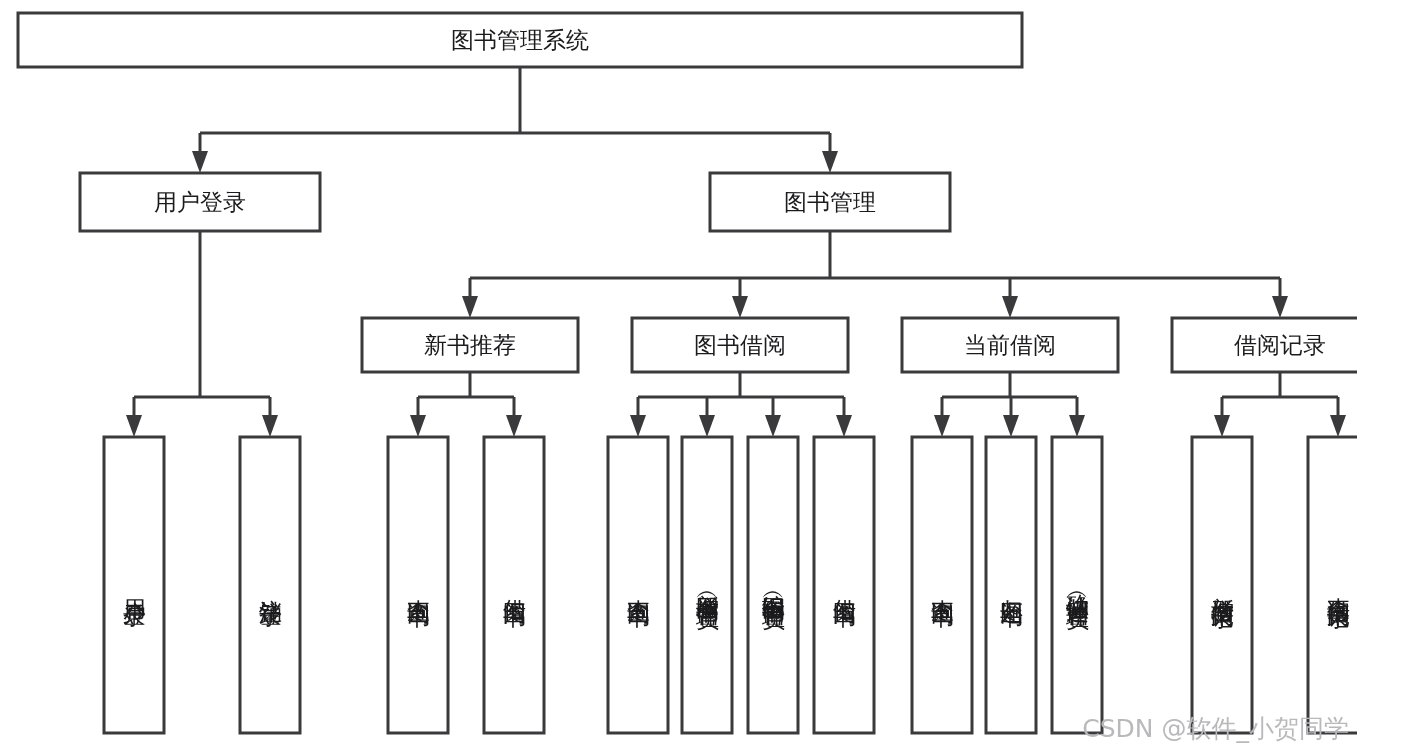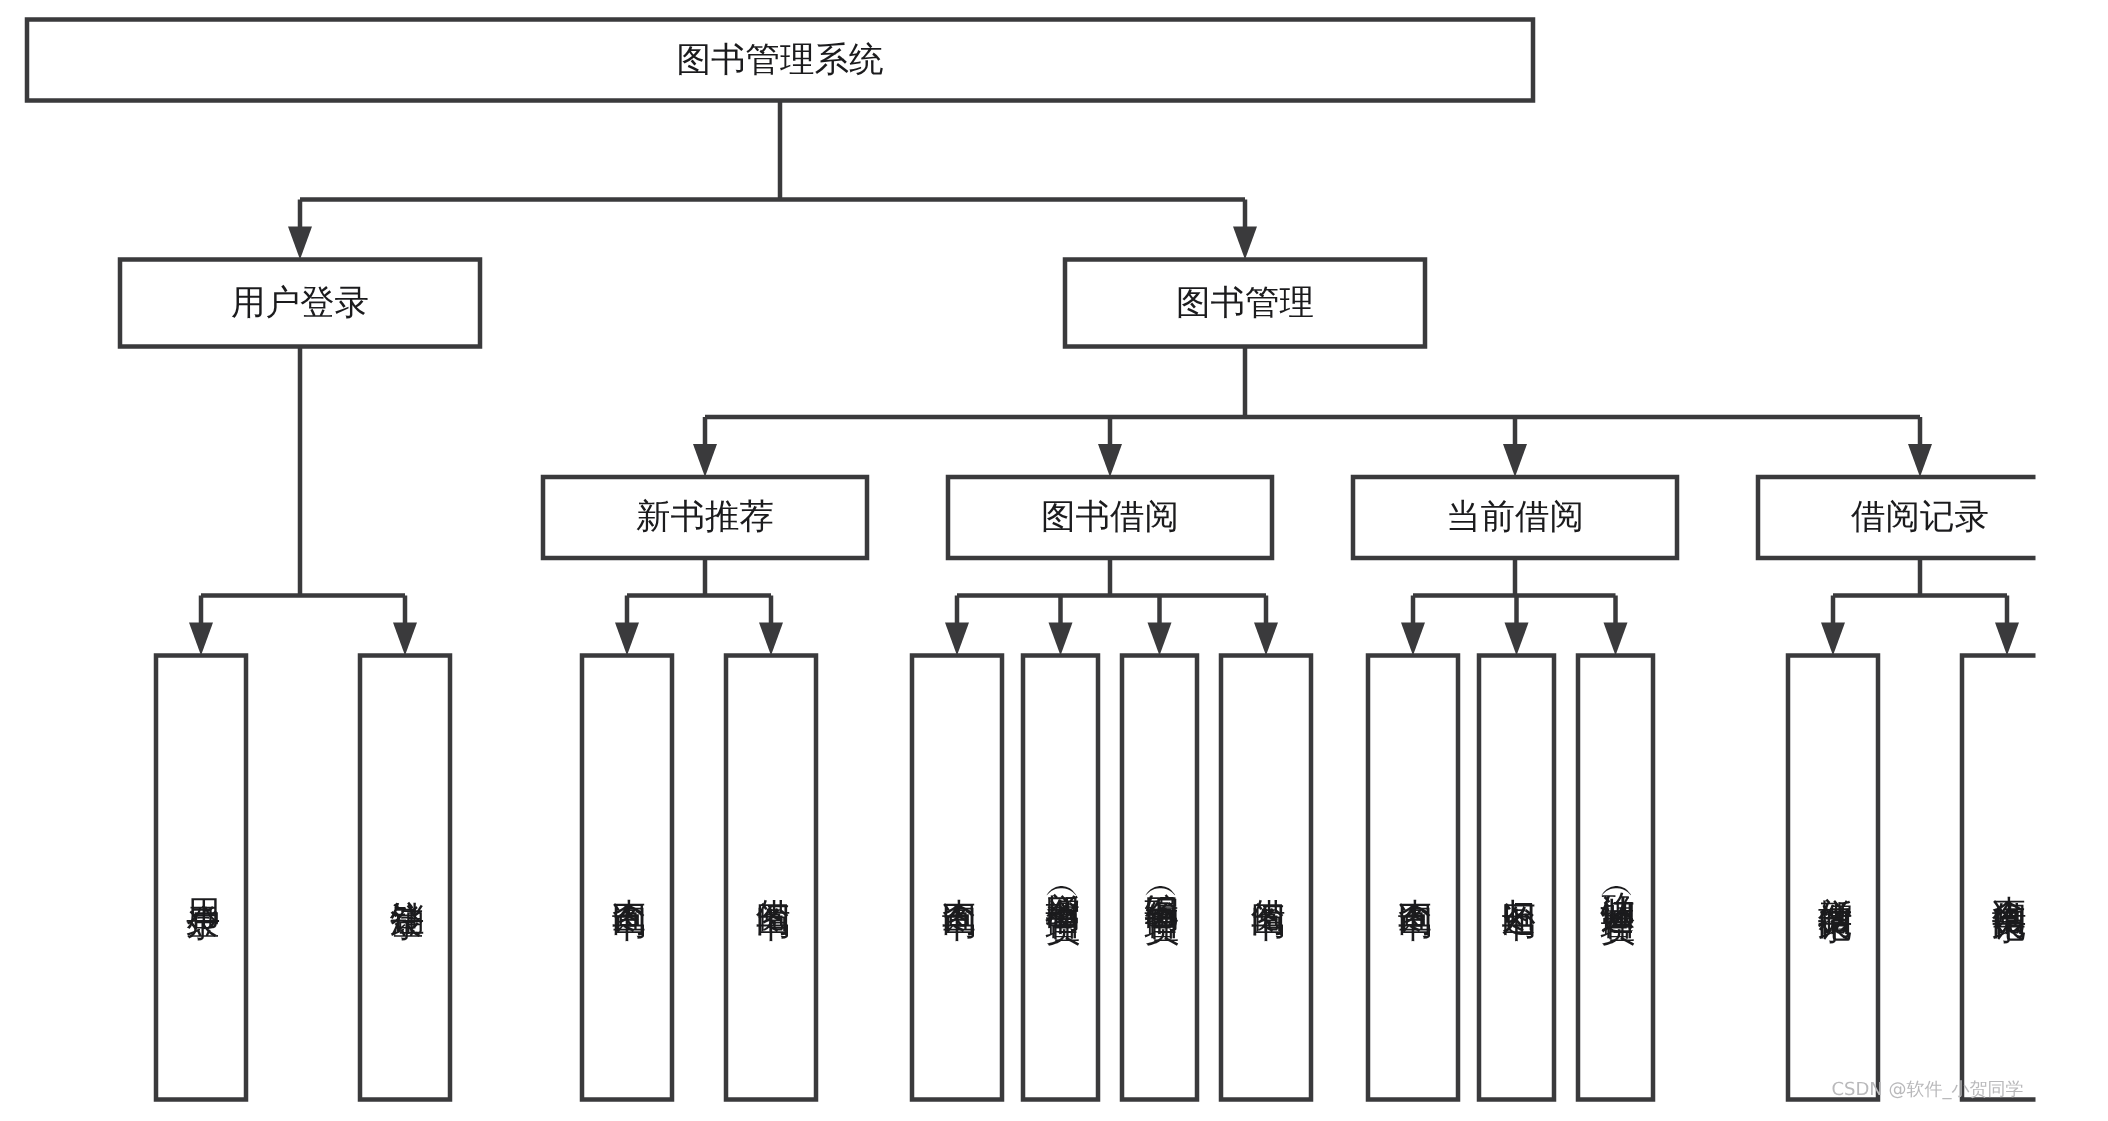--- a/index.html
+++ b/index.html
@@ -62,23 +62,23 @@
     font-size: 23px;
     line-height: 1.04;
     color: #1b1b1d;
     letter-spacing: 2px;
     white-space: nowrap;
     text-align: center;
   }
   .watermark {
     position: absolute;
     right: 8px;
-    bottom: 12px;
-    font-family: "DejaVu Sans", "Liberation Sans", sans-serif;
-    font-size: 12px;
+    bottom: 2px;
+    font-family: "DejaVu Sans", "Liberation Sans", sans-serif;
+    font-size: 25px;
     color: #b9b9bb;
     white-space: nowrap;
     pointer-events: none;
     user-select: none;
   }
 </style>
 </head>
 <body>
 
 <div id="diagram-root">

